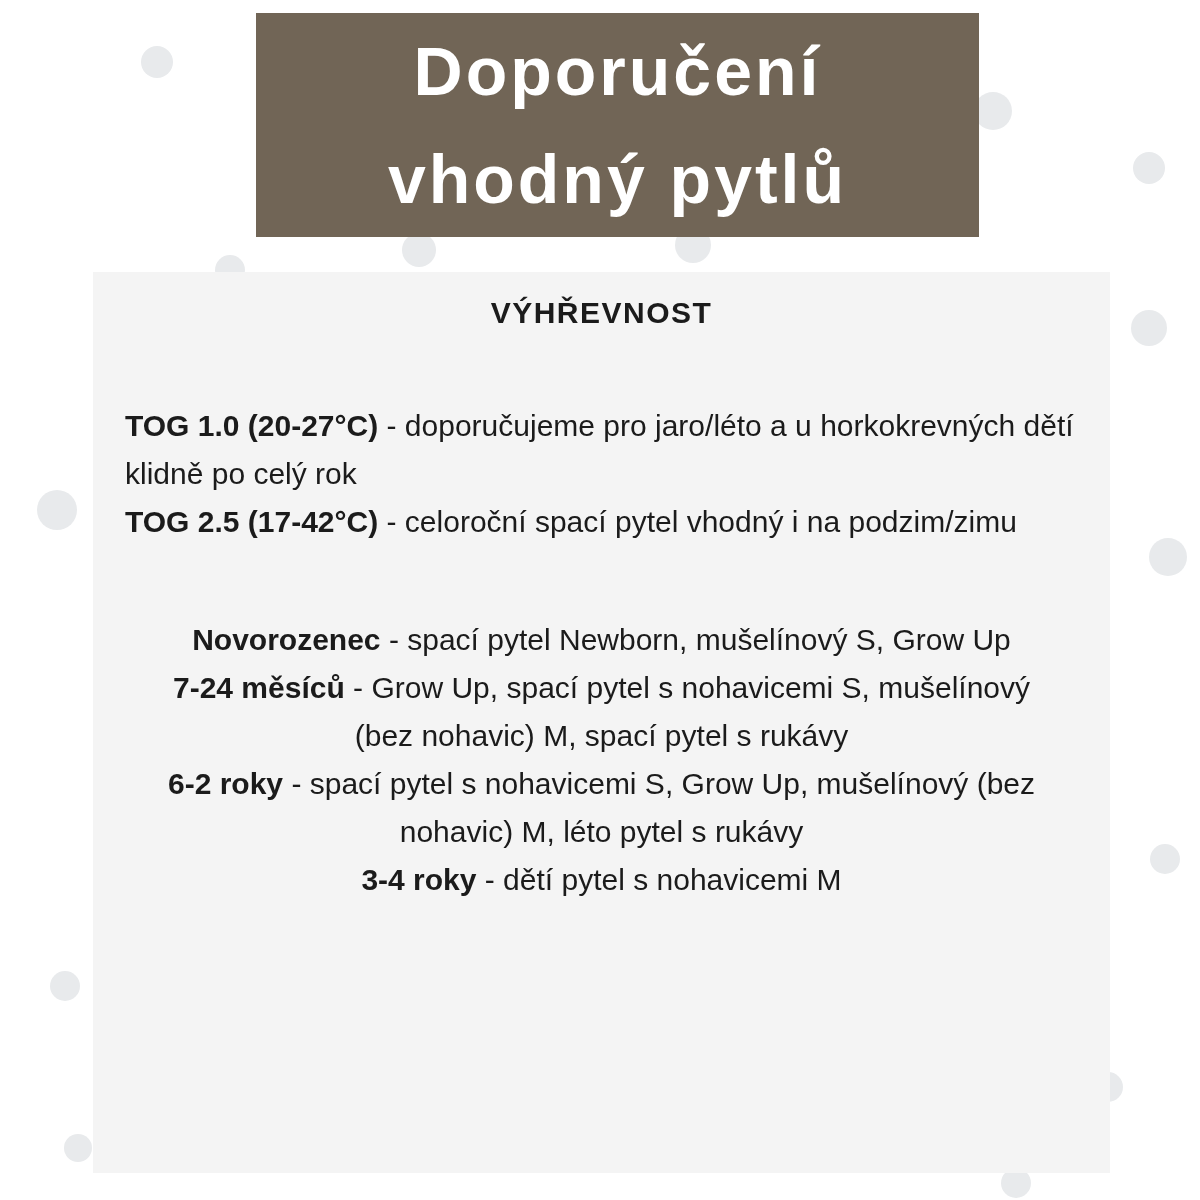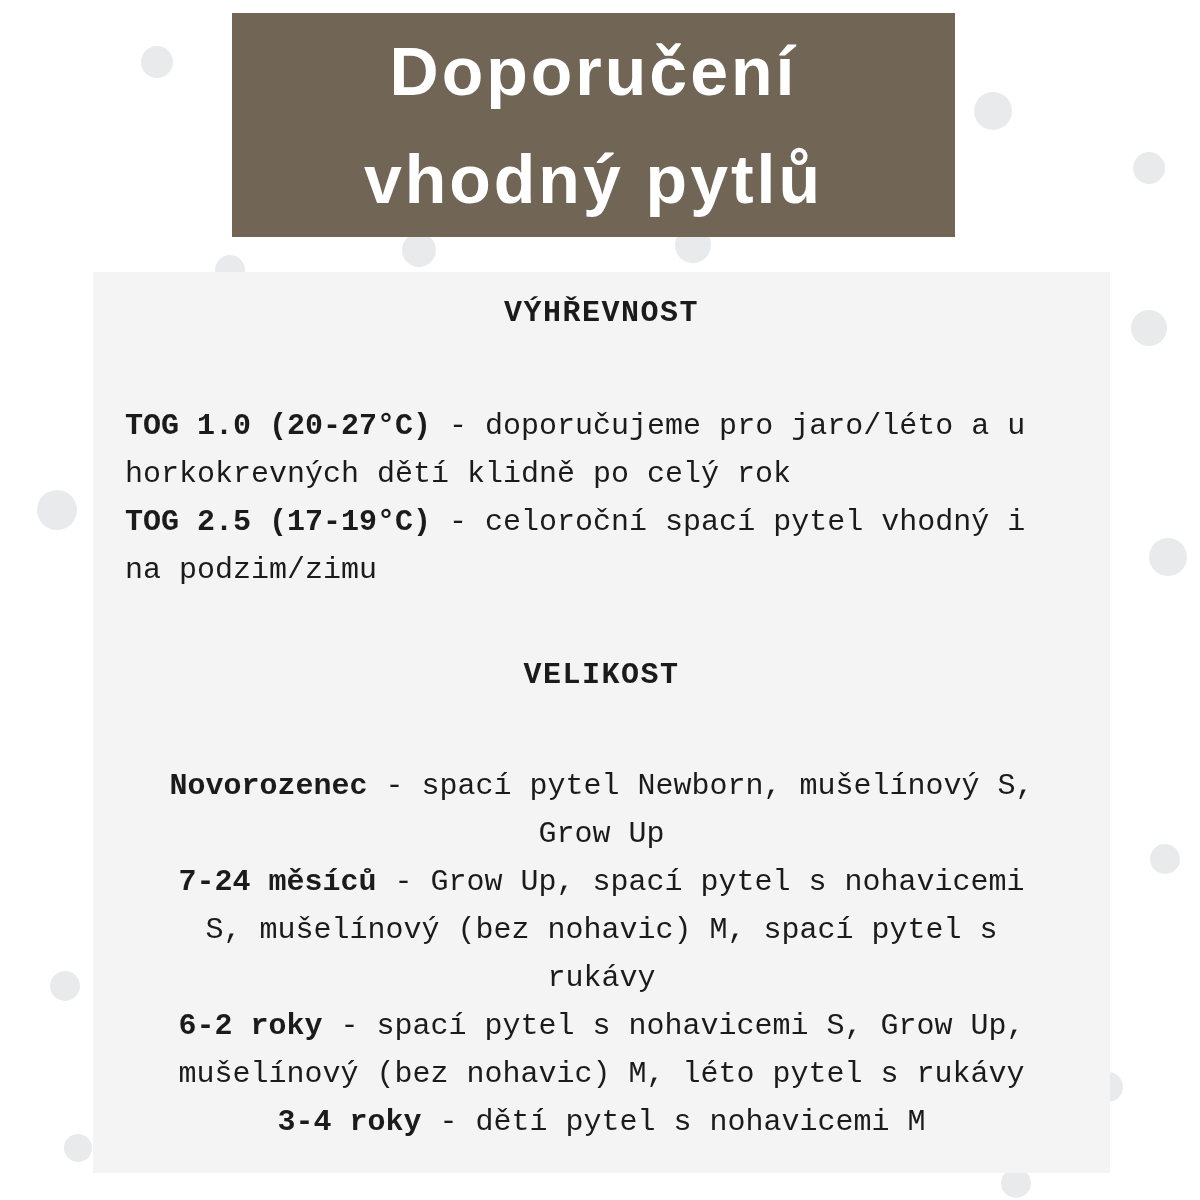--- a/index.html
+++ b/index.html
@@ -12,21 +12,21 @@
     color: var(--text, #1b1b1b);
   }
   .dots-layer { position: absolute; inset: 0; z-index: 0; }
   .dot {
     position: absolute;
     border-radius: 50%;
     background: var(--dot, #e8eaec);
   }
   .header-box {
     position: absolute; z-index: 2;
-    left: 232px; top: 13px;
+    left: 256px; top: 13px;
     width: 723px; height: 224px;
     background: var(--header-bg, #716556);
     color: var(--header-text, #ffffff);
     display: flex; flex-direction: column;
     align-items: center; justify-content: center;
     text-align: center;
   }
   .header-box .title-line {
     font-size: 68px;
     font-weight: 700;
@@ -36,21 +36,20 @@
   }
   .content-panel {
     position: absolute; z-index: 1;
     left: 93px; top: 272px;
     width: 1017px; height: 901px;
     background: var(--panel-bg, #f4f4f4);
     box-sizing: border-box;
     padding: 24px 32px 0 32px;
     font-size: 30px;
     line-height: 48px;
-    font-family: Liberation Mono, monospace;
   }
   .section-heading {
     text-align: center;
     font-size: 30px;
     font-weight: 700;
     letter-spacing: 1.5px;
     line-height: 34px;
     margin: 0;
   }
   .warmth-items { margin-top: 72px; }
@@ -87,24 +86,23 @@
   <div class="title-line">Doporučení</div>
   <div class="title-line">vhodný pytlů</div>
 </div>
 
 <div class="content-panel">
 
   <h2 class="section-heading">VÝHŘEVNOST</h2>
 
   <div class="warmth-items">
     <p><span class="item-label">TOG 1.0 (20-27°C)</span> <span>- doporučujeme pro jaro/léto a u horkokrevných dětí klidně po celý rok</span></p>
-    <p><span class="item-label">TOG 2.5 (17-19°C)</span> <span>- celoroční spací pytel vhodný i na podzim/zimu</span></p>
+    <p><span class="item-label">TOG 2.5 (17-42°C)</span> <span>- celoroční spací pytel vhodný i na podzim/zimu</span></p>
   </div>
 
-  <h2 class="section-heading size-heading">VELIKOST</h2>
 
   <div class="size-items">
     <p><span class="item-label">Novorozenec</span> <span>- spací pytel Newborn, mušelínový S, Grow Up</span></p>
     <p><span class="item-label">7-24 měsíců</span> <span>- Grow Up, spací pytel s nohavicemi S, mušelínový (bez nohavic) M, spací pytel s rukávy</span></p>
     <p><span class="item-label">6-2 roky</span> <span>- spací pytel s nohavicemi S, Grow Up, mušelínový (bez nohavic) M, léto pytel s rukávy</span></p>
     <p><span class="item-label">3-4 roky</span> <span>- dětí pytel s nohavicemi M</span></p>
   </div>
 
 </div>
 

